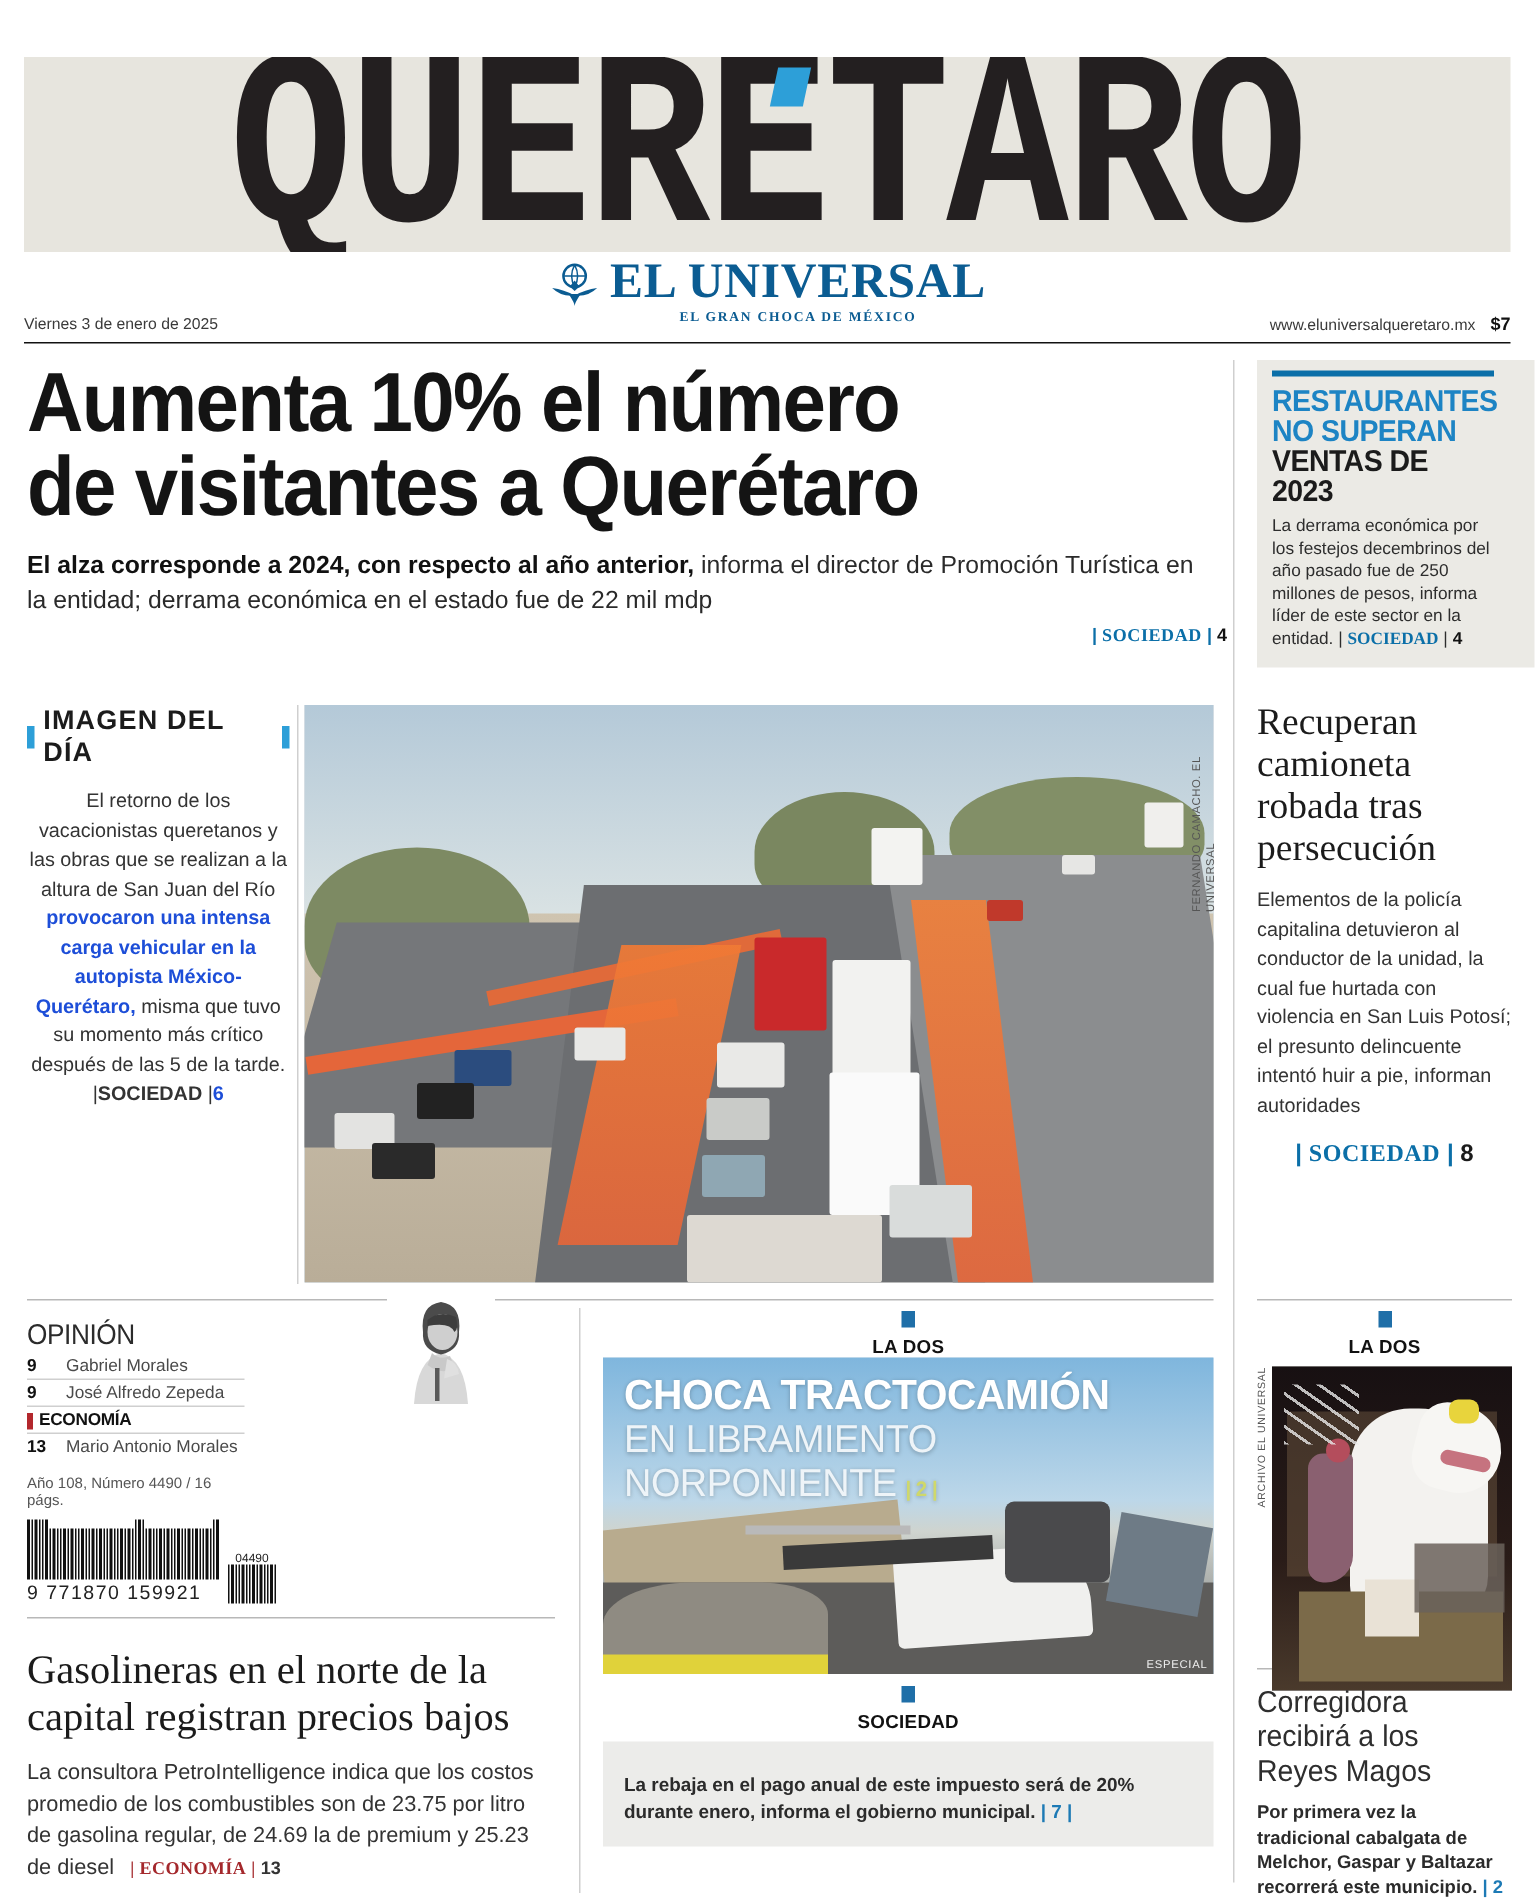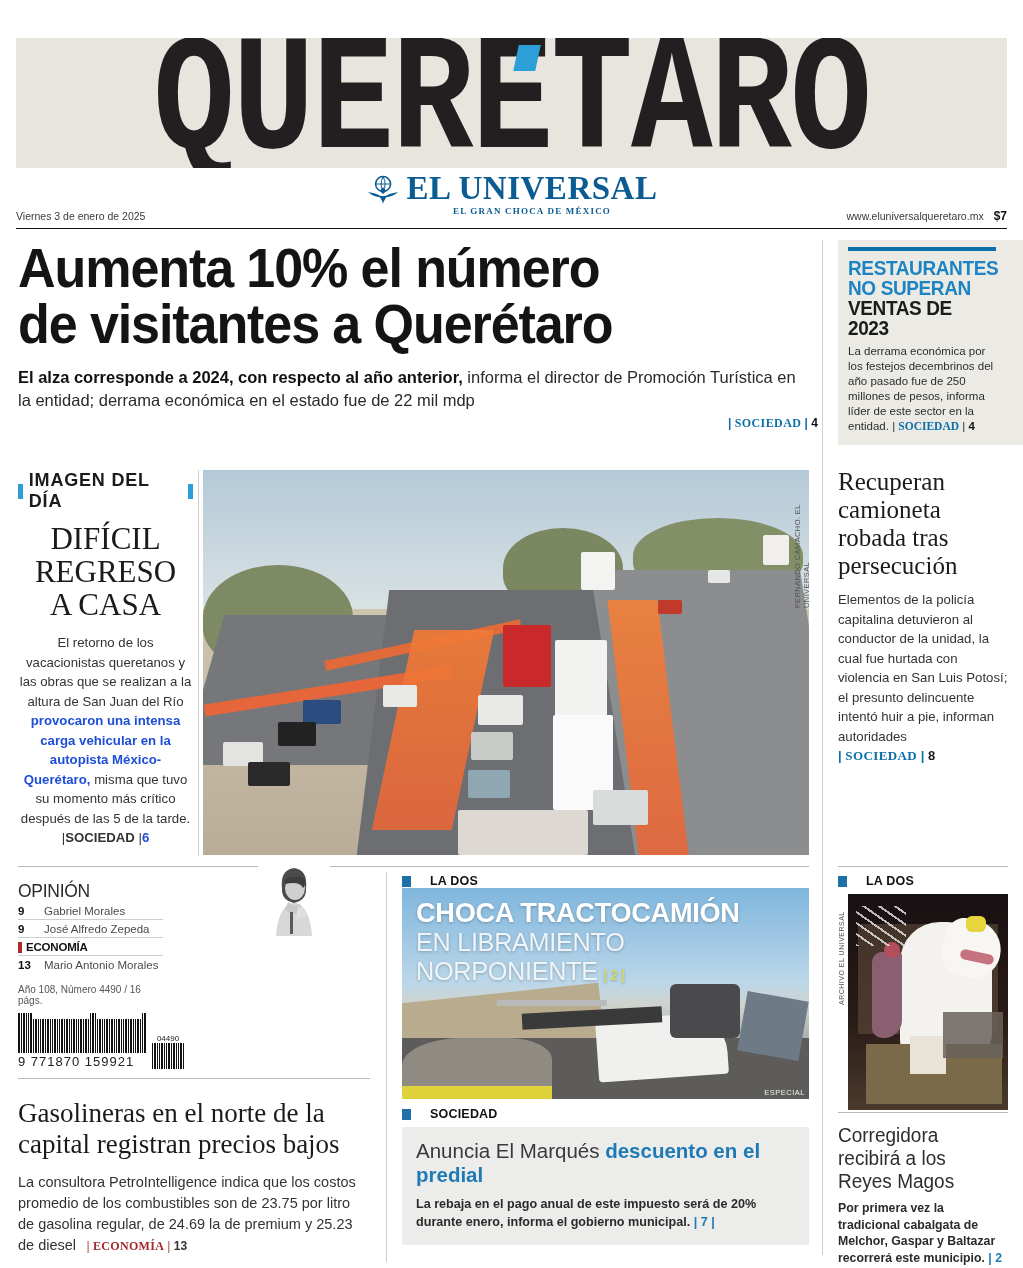--- a/index.html
+++ b/index.html
@@ -135,21 +135,21 @@
     height:130px;
   }
 
   
   .rightstory{position:absolute;left:838px;top:468px;width:170px;}
   .rightstory h2{
     margin:0;font-family:"Liberation Serif", serif;font-weight:normal;
     font-size:25px;line-height:28px;color:#1b1b1b;
   }
   .rightstory p{margin:10px 0 0;font-size:13.2px;line-height:19.5px;color:#333;}
-  .rightstory .sec{margin-top:2px;text-align:left;font-size:13px;font-weight:bold;}
+  .rightstory .sec{margin-top:15px;text-align:center;font-size:16px;font-weight:bold;}
 
   
   .hr{position:absolute;background:#b8b8b8;height:1px;}
   .vr{position:absolute;background:#cfcfcf;width:1px;}
 
   
   .opinion{position:absolute;left:18px;top:880px;width:145px;}
   .opinion h4{
     margin:0;font-size:19px;font-weight:normal;letter-spacing:-.3px;color:#2b2b2b;
     transform:scaleX(.92);transform-origin:left;
@@ -208,21 +208,21 @@
     font-weight:bold;font-size:28px;line-height:30px;color:#fff;letter-spacing:-.3px;
     text-shadow:0 1px 3px rgba(0,0,0,.25);transform:scaleX(.97);transform-origin:left;
   }
   .cphoto .t2{
     font-weight:normal;font-size:26px;line-height:29px;color:#eef4f8;letter-spacing:-.3px;
     text-shadow:0 1px 3px rgba(0,0,0,.25);transform:scaleX(.97);transform-origin:left;
   }
   .cphoto .pg{color:#cfd86a;font-size:14px;font-weight:bold;margin-left:6px;}
   .cred{position:absolute;right:4px;bottom:2px;font-size:7.5px;color:#efefef;letter-spacing:.5px;}
 
-  .socband{margin-top:8px;display:flex;align-items:center;gap:19px;}
+  .socband{margin-top:8px;display:flex;align-items:center;gap:6px;flex-direction:column;}
   .socband .tick{width:9px;height:11px;background:#1f6fa8;display:inline-block;}
   .socband .lbl{font-size:12.5px;font-weight:bold;letter-spacing:.2px;color:#111;}
   .marques{margin-top:6px;background:#ececea;padding:12px 14px 14px;}
   .marques h3{margin:0;font-size:20.5px;line-height:24px;font-weight:normal;color:#3a3a3a;}
   .marques h3 b{font-weight:bold;color:#1d7ab5;}
   .marques p{margin:9px 0 0;font-size:12.6px;line-height:17.5px;font-weight:bold;color:#2b2b2b;}
   .marques p .pg{color:#1d7ab5;}
 
   
   .ladosright{position:absolute;left:838px;top:874px;width:170px;}
@@ -314,25 +314,20 @@
       <p><span>La derrama económica por los festejos decembrinos del año pasado fue de 250 millones de pesos, informa líder de este sector en la entidad. </span><span>| </span><span class="blue">SOCIEDAD</span><span> | </span><span class="pg">4</span></p>
     </div>
   </div>
 
   <div class="imagendia">
     <div class="kicker">
       <i class="tick"></i>
       <span>IMAGEN DEL DÍA</span>
       <i class="tick"></i>
     </div>
-    <h2>
-      <span>DIFÍCIL</span><br>
-      <span>REGRESO</span><br>
-      <span>A CASA</span>
-    </h2>
     <p><span>El retorno de los vacacionistas queretanos y las obras que se realizan a la altura de San Juan del Río </span><b>provocaron una intensa carga vehicular en la autopista México-Querétaro,</b><span> misma que tuvo su momento más crítico después de las 5 de la tarde. </span><span>|</span><span class="blue" style="font-weight:bold;">SOCIEDAD</span><span> |</span><b>6</b></p>
   </div>
 
   <div class="mainphoto">
     <div class="sky"></div>
     <div class="ground"></div>
 
     <div class="tree" style="left:0;top:95px;width:150px;height:105px;background:#7d8a63;"></div>
     <div class="tree" style="left:300px;top:58px;width:120px;height:80px;background:#7a8760;"></div>
     <div class="tree" style="left:430px;top:48px;width:170px;height:75px;background:#828f67;"></div>
@@ -533,21 +528,20 @@
         <div class="t1">CHOCA TRACTOCAMIÓN</div>
         <div class="t2"><span>EN LIBRAMIENTO NORPONIENTE</span><span class="pg">| 2 |</span></div>
       </div>
       <div class="cred">ESPECIAL</div>
     </div>
     <div class="socband">
       <i class="tick"></i>
       <span class="lbl">SOCIEDAD</span>
     </div>
     <div class="marques">
-      <h3><span>Anuncia El Marqués </span><b>descuento en el predial</b></h3>
       <p><span>La rebaja en el pago anual de este impuesto será de 20% durante enero, informa el gobierno municipal. </span><span class="pg">| 7 |</span></p>
     </div>
   </div>
 
   <div class="ladosright">
     <div class="socband">
       <i class="tick"></i>
       <span class="lbl">LA DOS</span>
     </div>
     <div class="rphoto">

